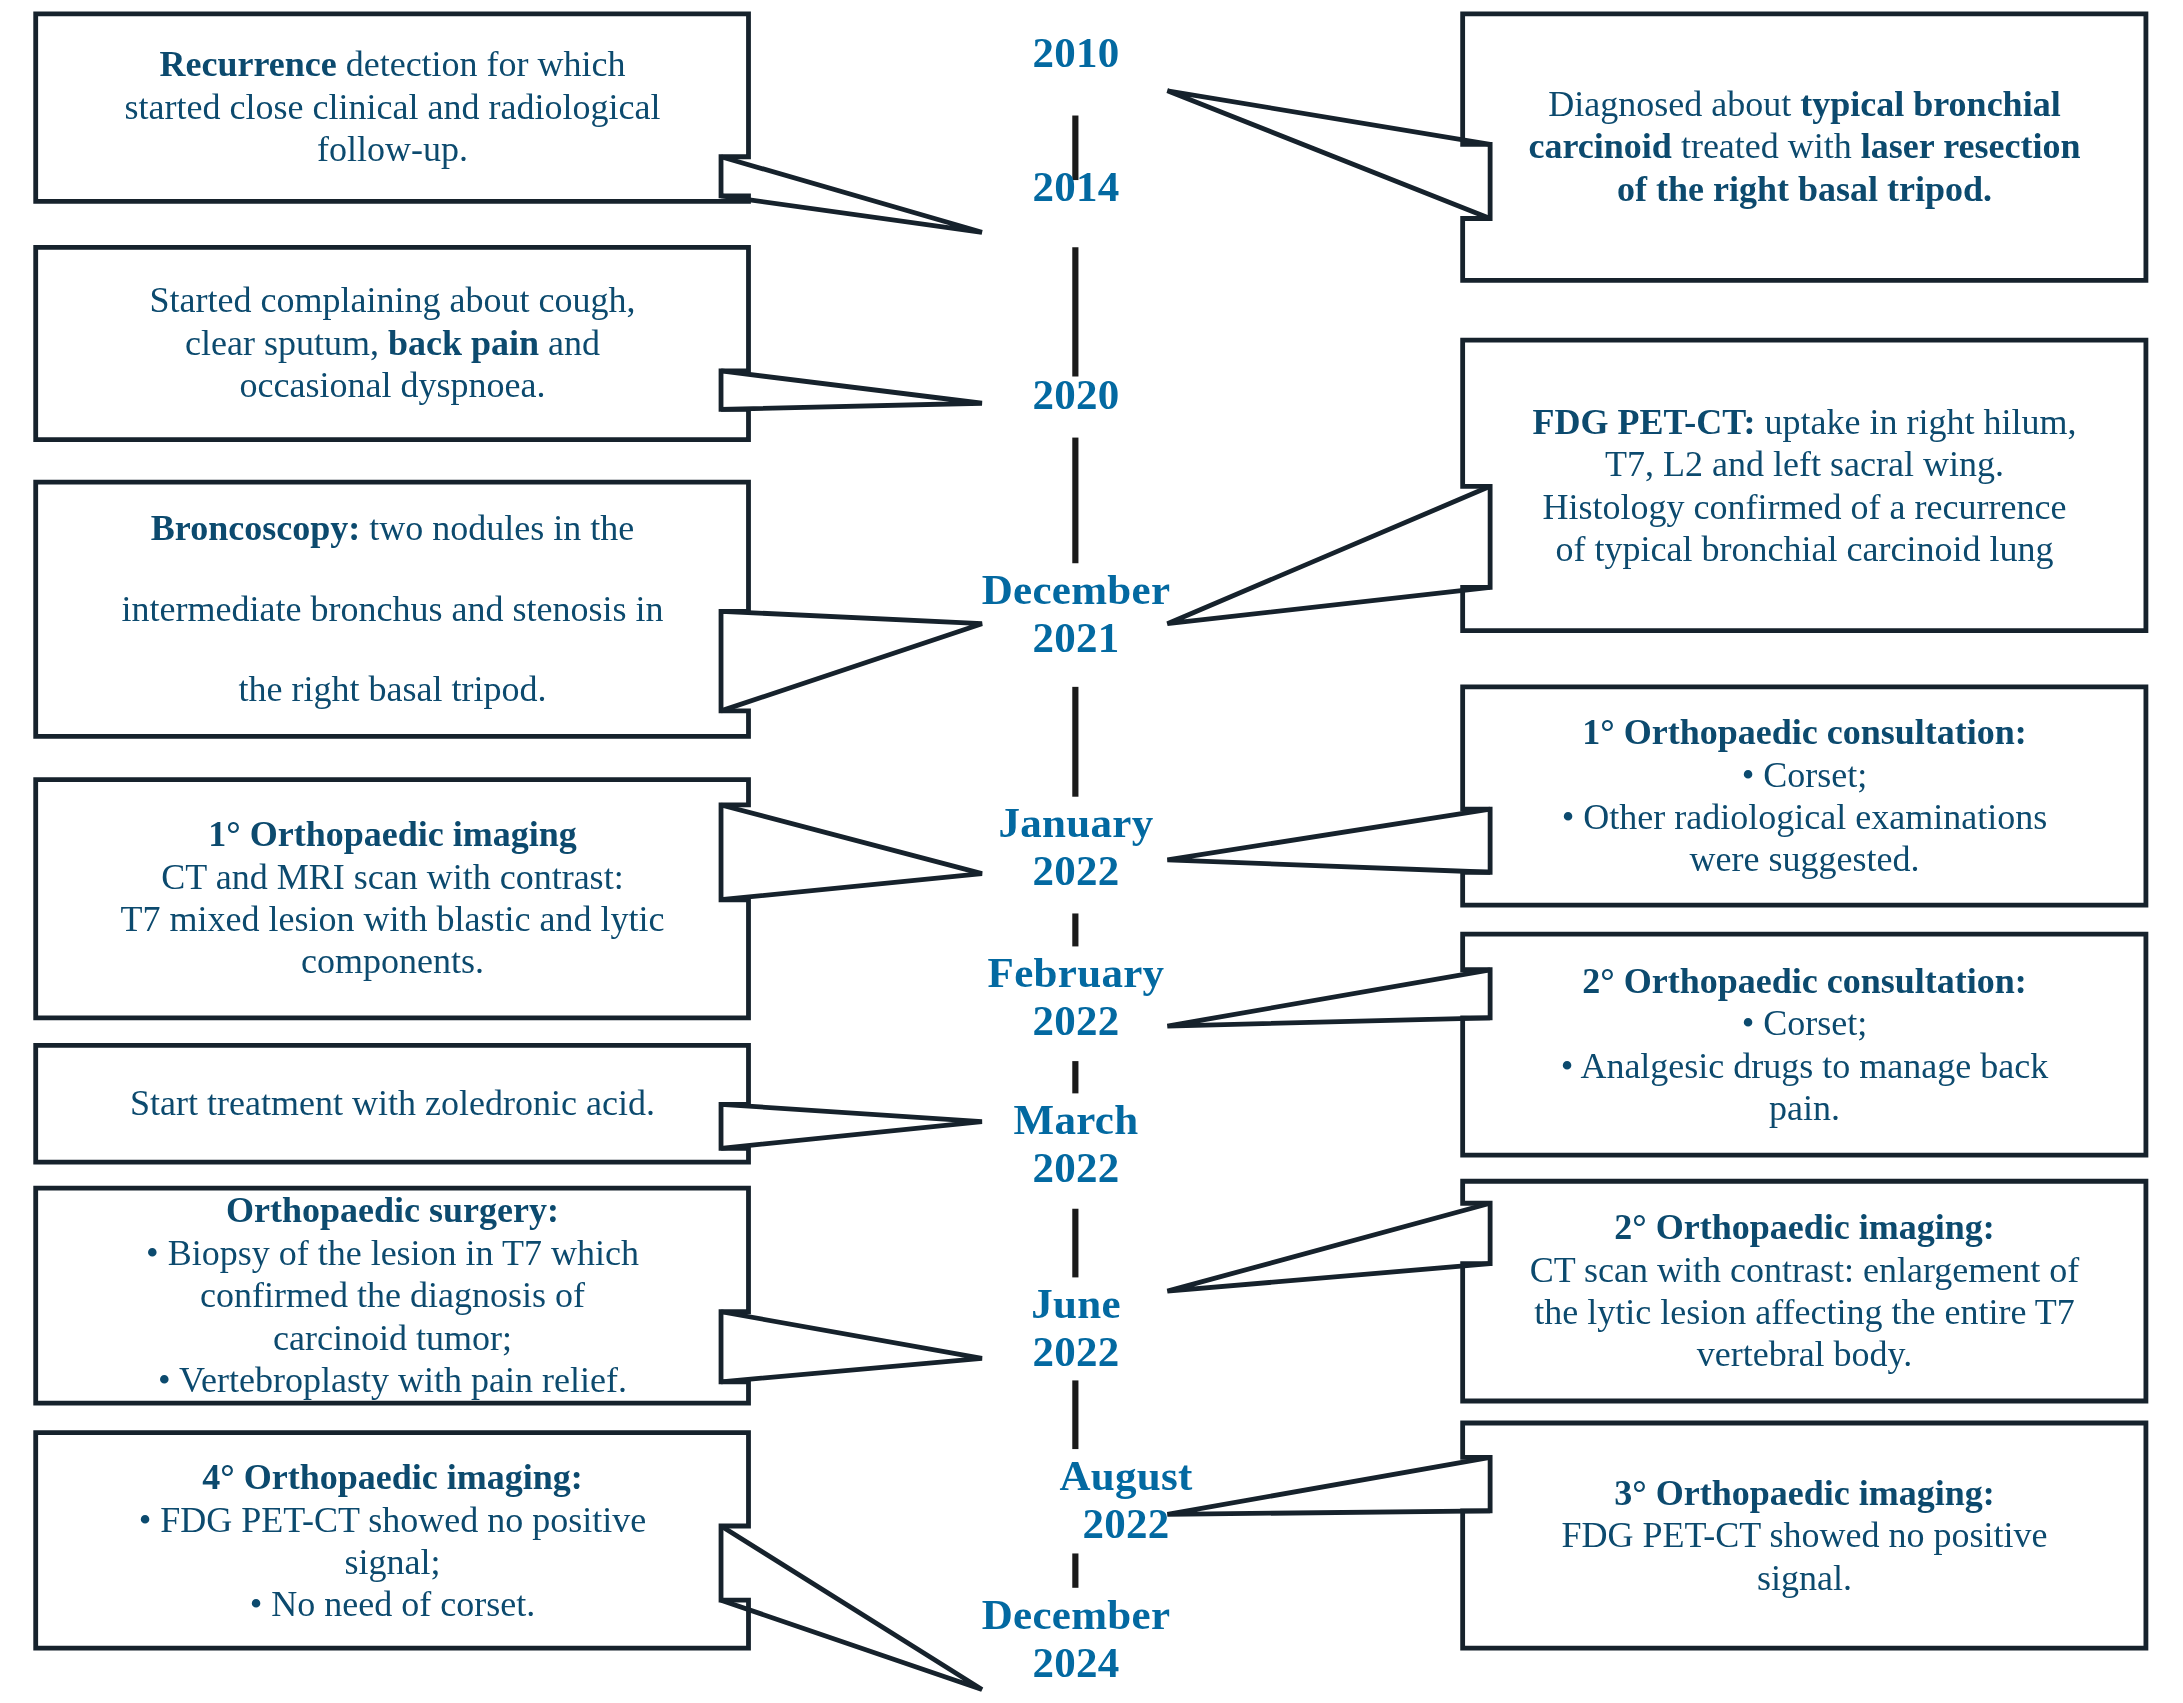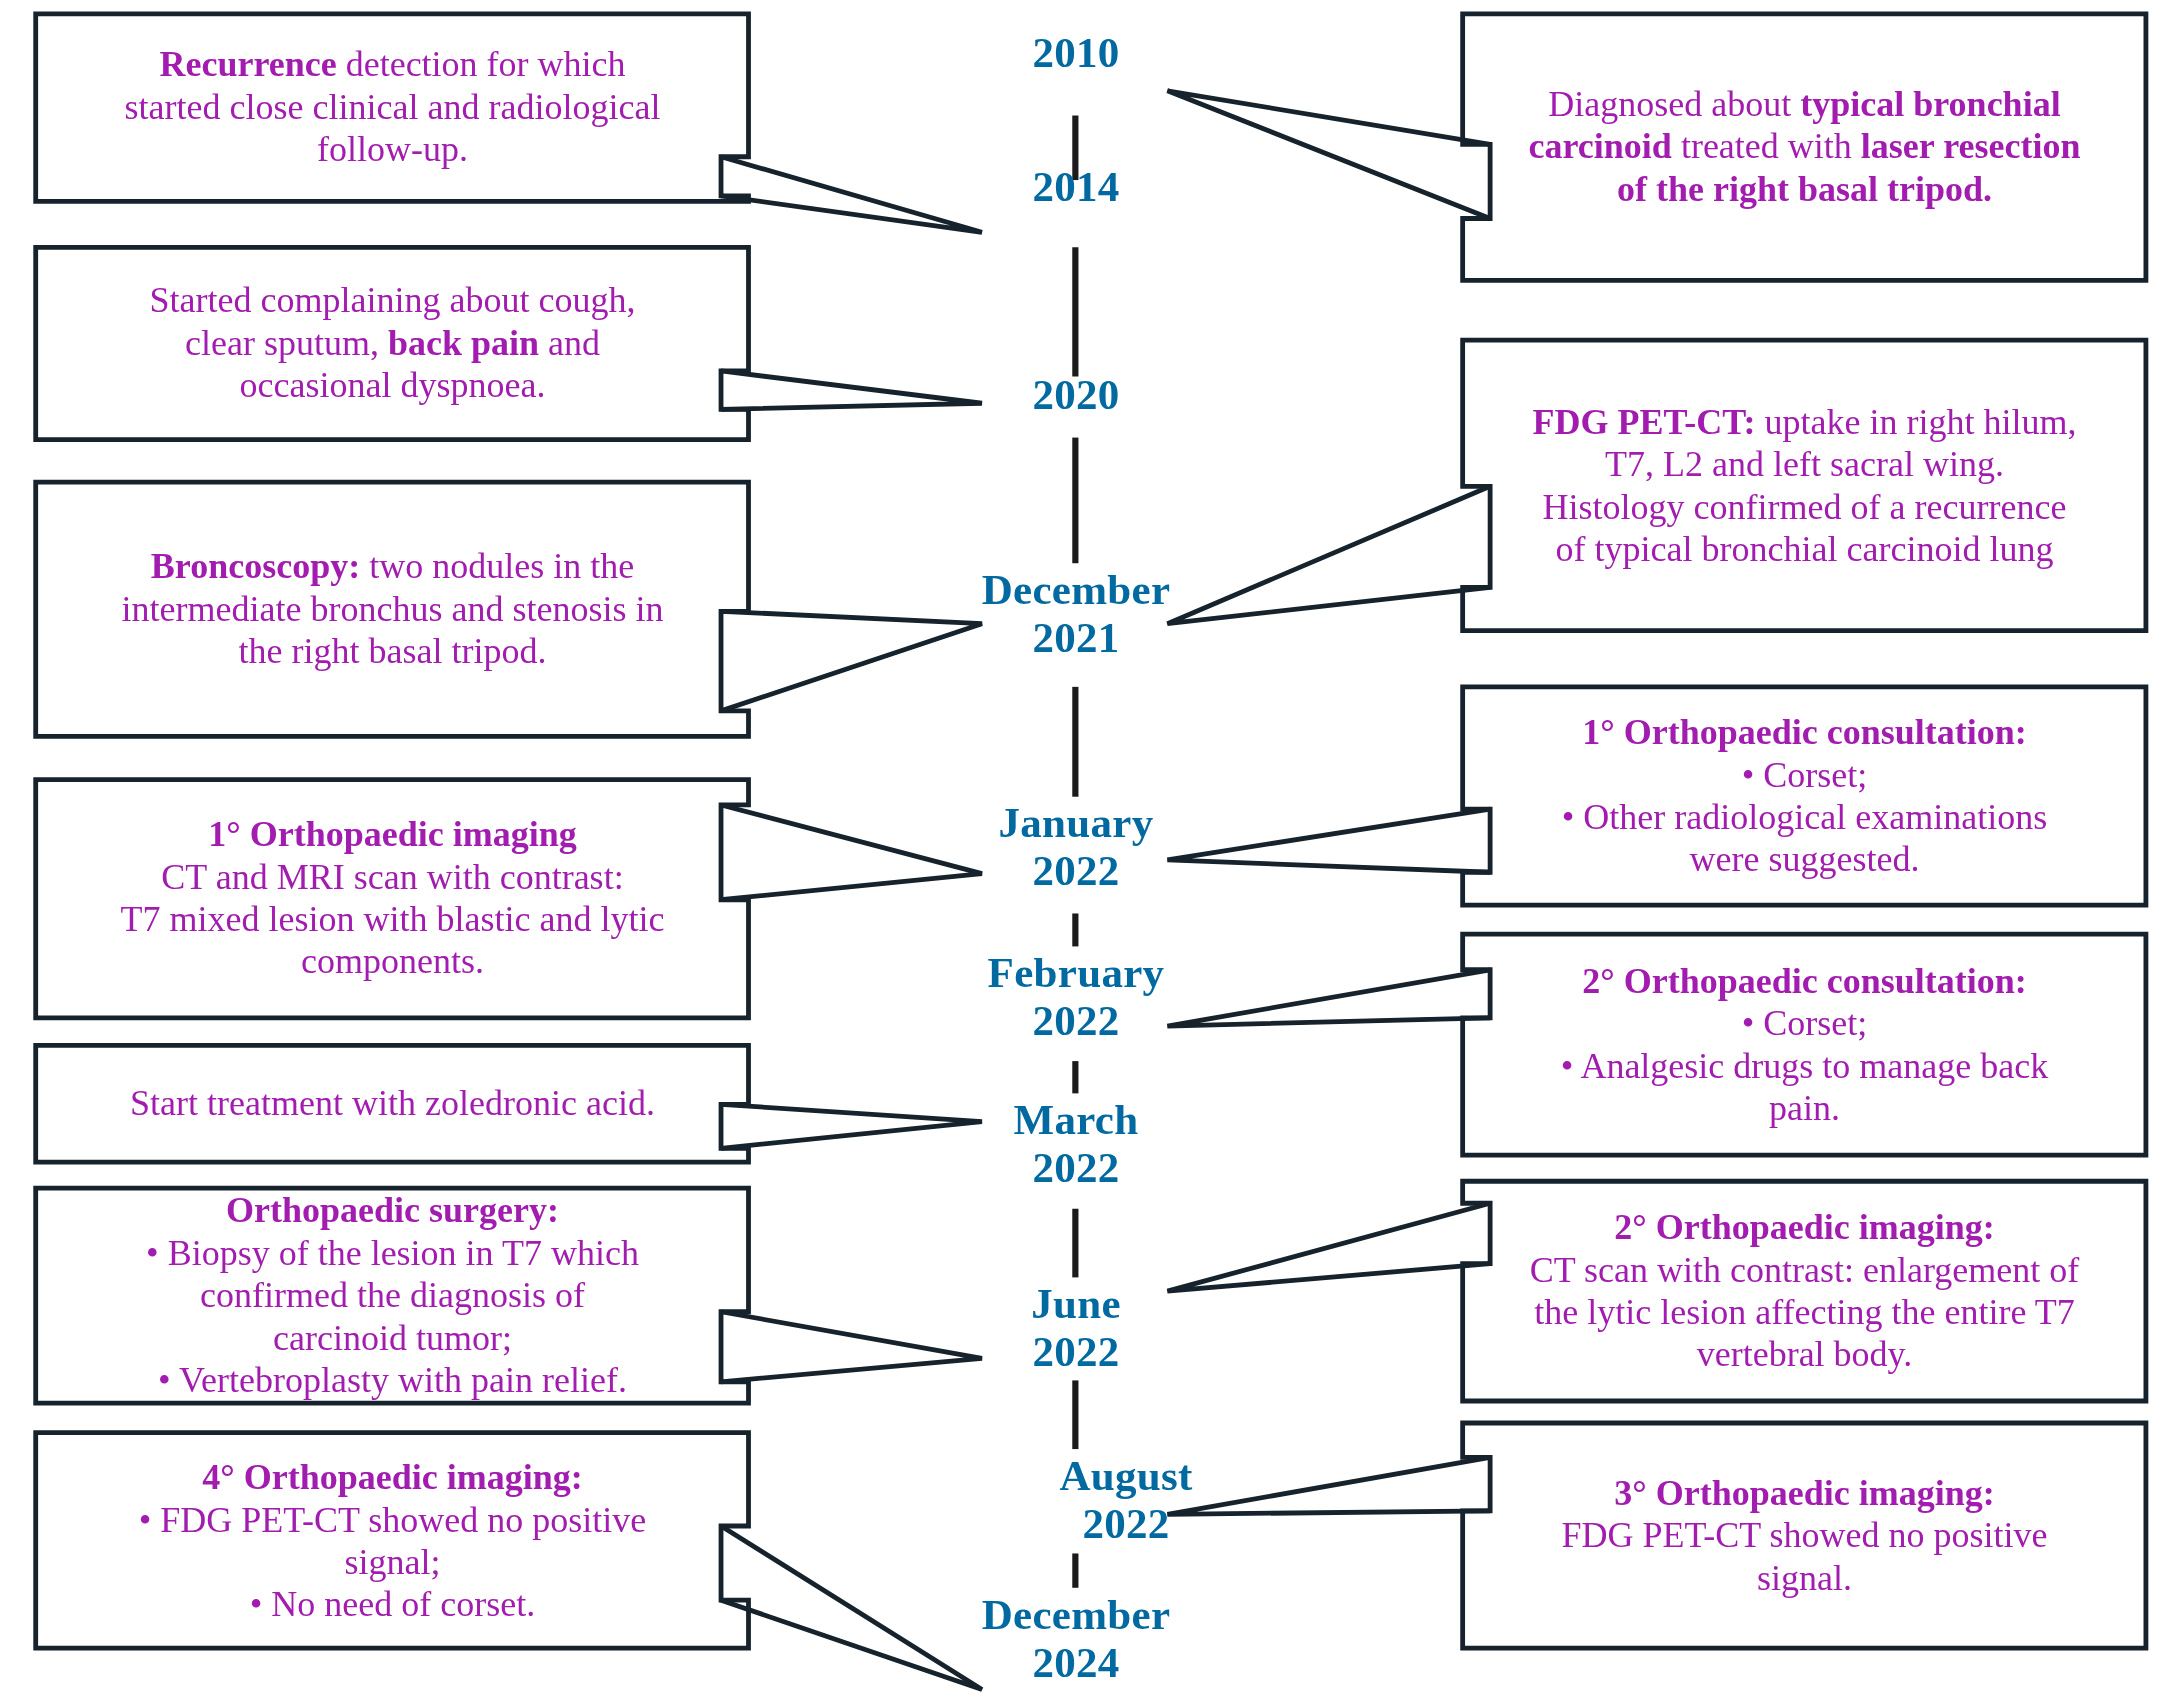--- a/index.html
+++ b/index.html
@@ -41,21 +41,21 @@
     stroke-linecap: butt;
   }
   .box-text {
     position: absolute;
     box-sizing: border-box;
     display: flex;
     flex-direction: column;
     justify-content: center;
     align-items: center;
     text-align: center;
-    color: #a21caf;
+    color: #0c4a6e;
     font-size: 36px;
     line-height: 1.18;
     padding: 6.9px 32px;
   }
   .box-text p {
     margin: 0;
     width: 100%;
   }
   .box-text b {
     font-weight: bold;
@@ -178,21 +178,21 @@
   <div class="box-text" style="left:36px; top:13.7px; width:713px; height:187px;">
       <p><b>Recurrence</b><span> detection for which</span></p>
       <p><span>started close clinical and radiological</span></p>
       <p><span>follow-up.</span></p>
     </div>
   <div class="box-text" style="left:36px; top:247px; width:713px; height:192px;">
       <p><span>Started complaining about cough,</span></p>
       <p><span>clear sputum, </span><b>back pain</b><span> and</span></p>
       <p><span>occasional dyspnoea.</span></p>
     </div>
-  <div class="box-text" style="left:36px; top:482px; width:713px; height:254px;">
+  <div class="box-text" style="left:36px; top:482px; width:713px; height:254px;gap:38px;">
       <p><b>Broncoscopy:</b><span> two nodules in the</span></p>
       <p><span>intermediate bronchus and stenosis in</span></p>
       <p><span>the right basal tripod.</span></p>
     </div>
   <div class="box-text" style="left:36px; top:779px; width:713px; height:238px;">
       <p><b>1° Orthopaedic imaging</b></p>
       <p><span>CT and MRI scan with contrast:</span></p>
       <p><span>T7 mixed lesion with blastic and lytic</span></p>
       <p><span>components.</span></p>
     </div>

